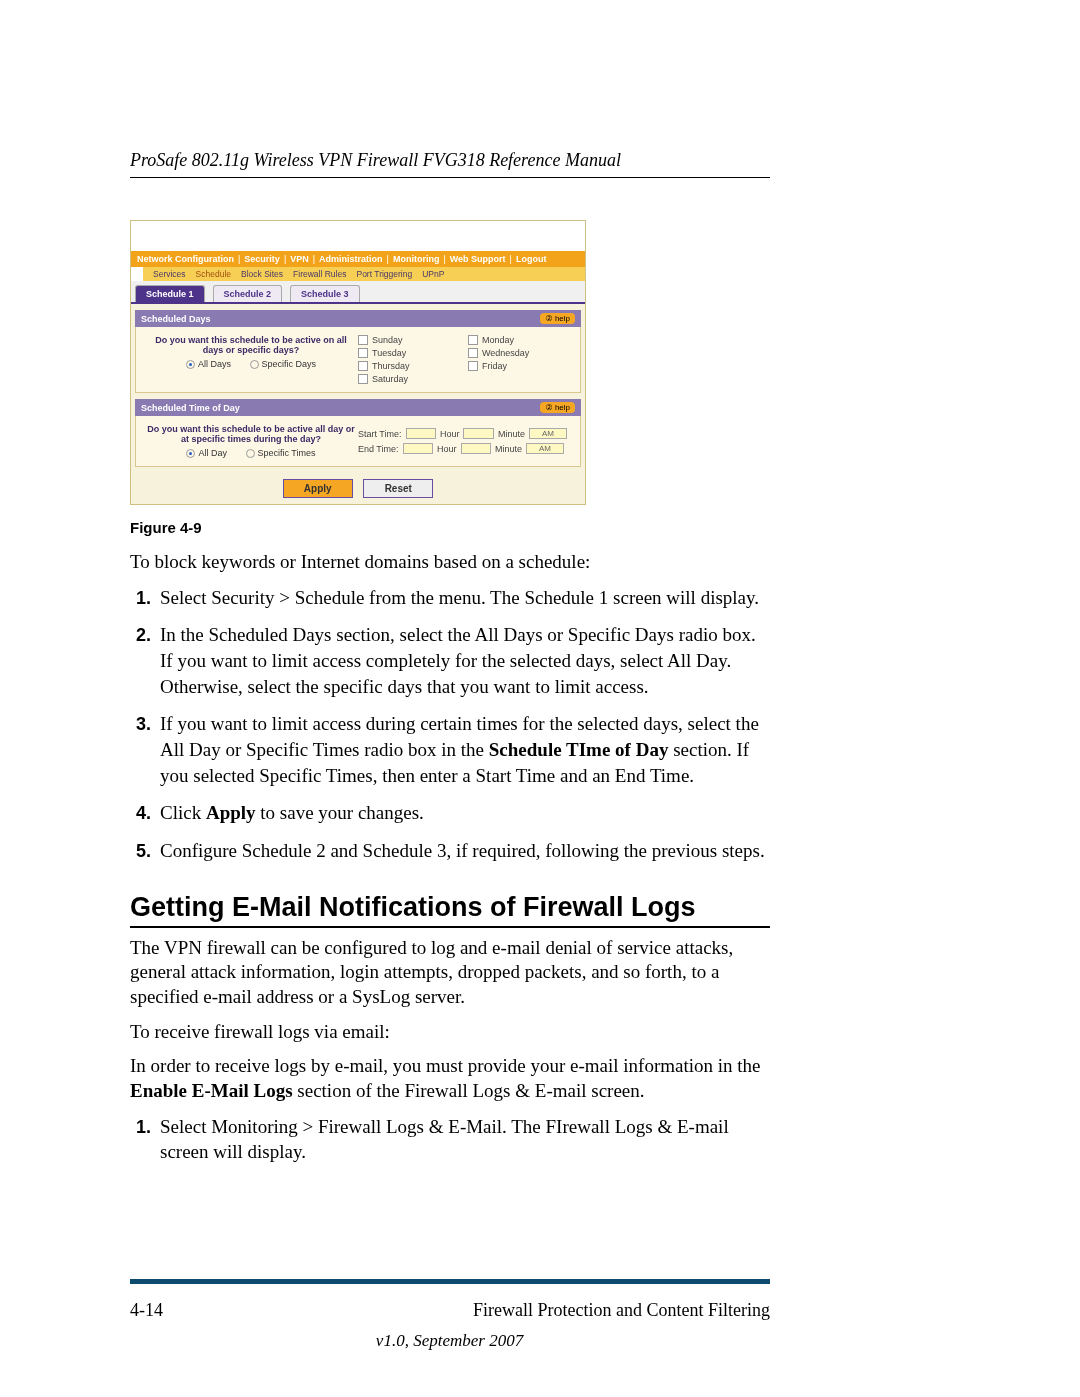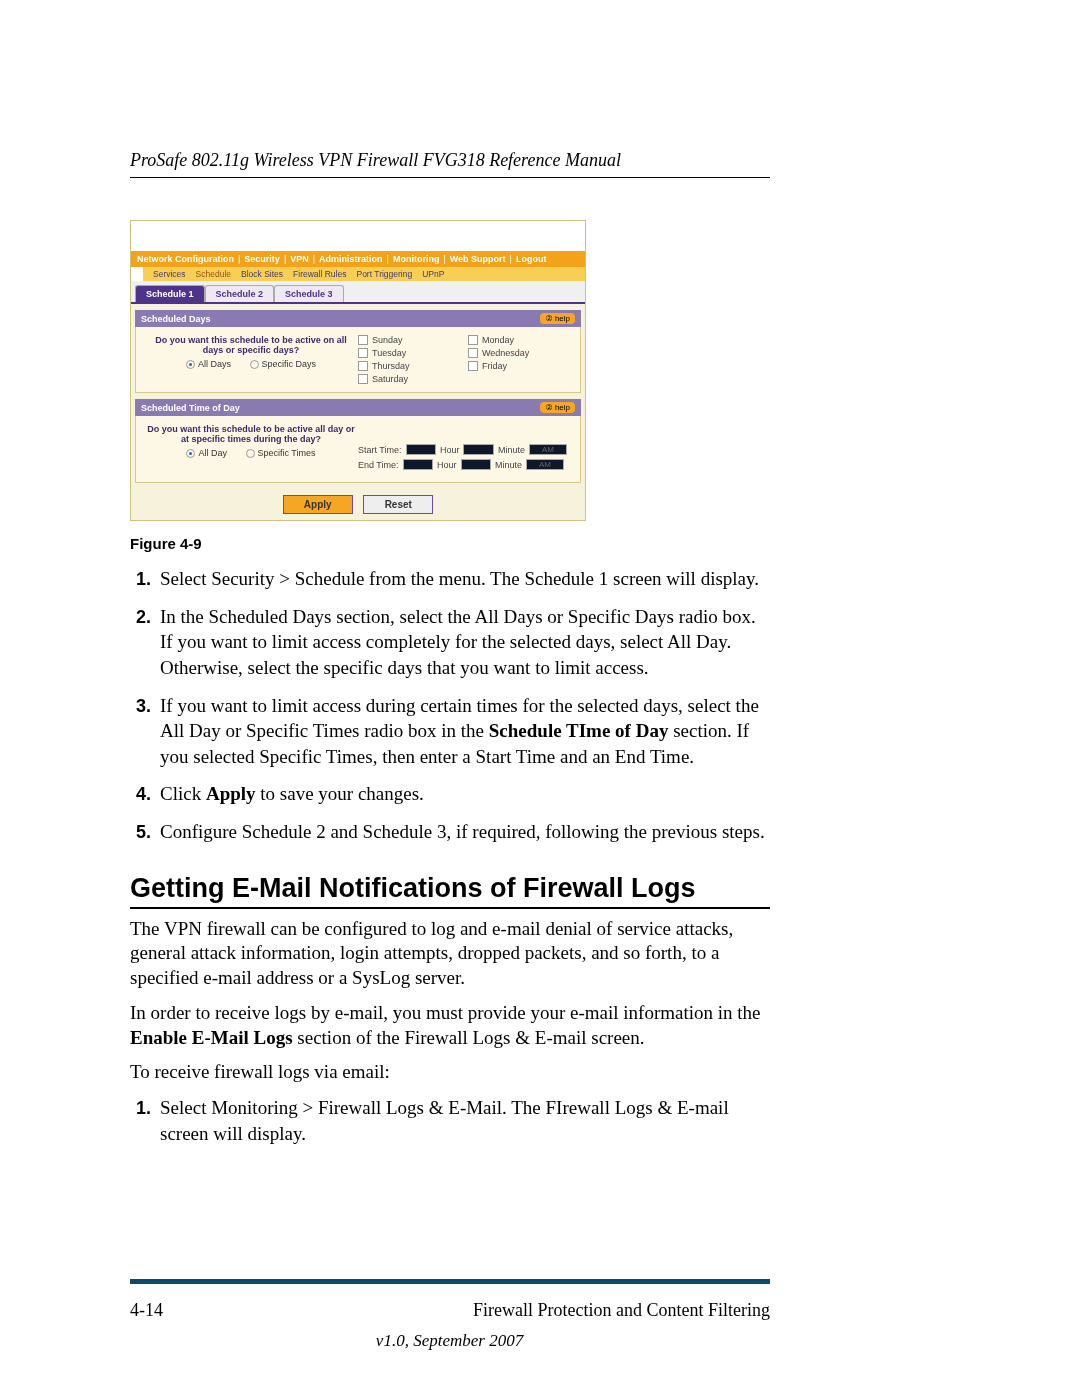--- a/index.html
+++ b/index.html
@@ -60,21 +60,21 @@
     color: #48386a;
     gap: 10px;
     margin-left: 12px;
   }
   .sub-bar span.active { color: #a05010; }
   .tab-row {
     background: #f0f0f0;
     border-bottom: 2px solid #4d3389;
     padding: 4px 12px 0 4px;
     display: flex;
-    gap: 0;
+    gap: 8px;
   }
   .tab {
     padding: 3px 10px;
     background: #eee9f3;
     border: 1px solid #aaa;
     border-bottom: none;
     border-radius: 3px 3px 0 0;
     font-size: 9px;
     color: #4d3389;
     font-weight: bold;
@@ -112,23 +112,23 @@
   .section-body .left { flex: 0 0 50%; text-align: center; }
   .section-body .left .q { font-weight: bold; }
   .section-body .left .opts { margin-top: 4px; }
   .section-body .left .opts label { margin: 0 8px; color: #333; }
   .section-body .days { flex: 1; display: grid; grid-template-columns: 1fr 1fr; gap: 3px 6px; color: #444; }
   .section-body .days label { display: flex; gap: 4px; }
   .cb { width: 10px; height: 10px; border: 1px solid #999; background: #fff; display: inline-block; }
   .rb { width: 9px; height: 9px; border: 1px solid #999; border-radius: 50%; display: inline-block; vertical-align: middle; margin-right: 3px; position: relative; }
   .rb.on::after { content: ""; position: absolute; inset: 2px; background: #2060c0; border-radius: 50%; }
 
-  .time-row { flex: 1; font-size: 9px; color: #444; margin-top: 16px; }
+  .time-row { flex: 1; font-size: 9px; color: #444; }
   .time-row .line { margin: 4px 0; display: flex; align-items: center; gap: 4px; }
-  .sel { display:inline-block; border:1px solid #aaa; background:#0f172a; padding:0 12px; font-size:8px; color:#666; }
+  .sel { display:inline-block; border:1px solid #aaa; background:#fef9c3; padding:0 12px; font-size:8px; color:#666; }
 
   .btn-row {
     text-align: center;
     padding: 6px;
     background: #f7f2db;
   }
   .ui-btn {
     display: inline-block;
     min-width: 70px;
     text-align: center;
@@ -305,38 +305,39 @@
       </div>
 
       <div class="btn-row">
         <span class="ui-btn apply">Apply</span>
         <span class="ui-btn reset">Reset</span>
       </div>
     </div>
 
     <div class="fig-cap">Figure 4-9</div>
 
+    <p class="para">To block keywords or Internet domains based on a schedule:</p>
 
     <ol class="steps">
       <li><span>Select Security &gt; Schedule from the menu. The Schedule 1 screen will display.</span></li>
       <li><span>In the Scheduled Days section, select the All Days or Specific Days radio box. If you want to limit access completely for the selected days, select All Day. Otherwise, select the specific days that you want to limit access.</span></li>
       <li><span>If you want to limit access during certain times for the selected days, select the All Day or Specific Times radio box in the </span><b>Schedule TIme of Day</b><span> section. If you selected Specific Times, then enter a Start Time and an End Time.</span></li>
       <li><span>Click </span><b>Apply</b><span> to save your changes.</span></li>
       <li><span>Configure Schedule 2 and Schedule 3, if required, following the previous steps.</span></li>
     </ol>
 
     <h2 class="section">Getting E-Mail Notifications of Firewall Logs</h2>
 
     <p class="para">The VPN firewall can be configured to log and e-mail denial of service attacks, general attack information, login attempts, dropped packets, and so forth, to a specified e-mail address or a SysLog server.</p>
 
+    <p class="para">To receive firewall logs via email:</p>
+
     <p class="para">
       <span>In order to receive logs by e-mail, you must provide your e-mail information in the </span><b>Enable E-Mail Logs</b><span> section of the Firewall Logs &amp; E-mail screen.</span>
     </p>
-
-    <p class="para">To receive firewall logs via email:</p>
 
     <ol class="steps">
       <li><span>Select Monitoring &gt; Firewall Logs &amp; E-Mail. The FIrewall Logs &amp; E-mail screen will display.</span></li>
     </ol>
 
   </div>
 
   <div class="foot">
     <span>4-14</span>
     <span>Firewall Protection and Content Filtering</span>

